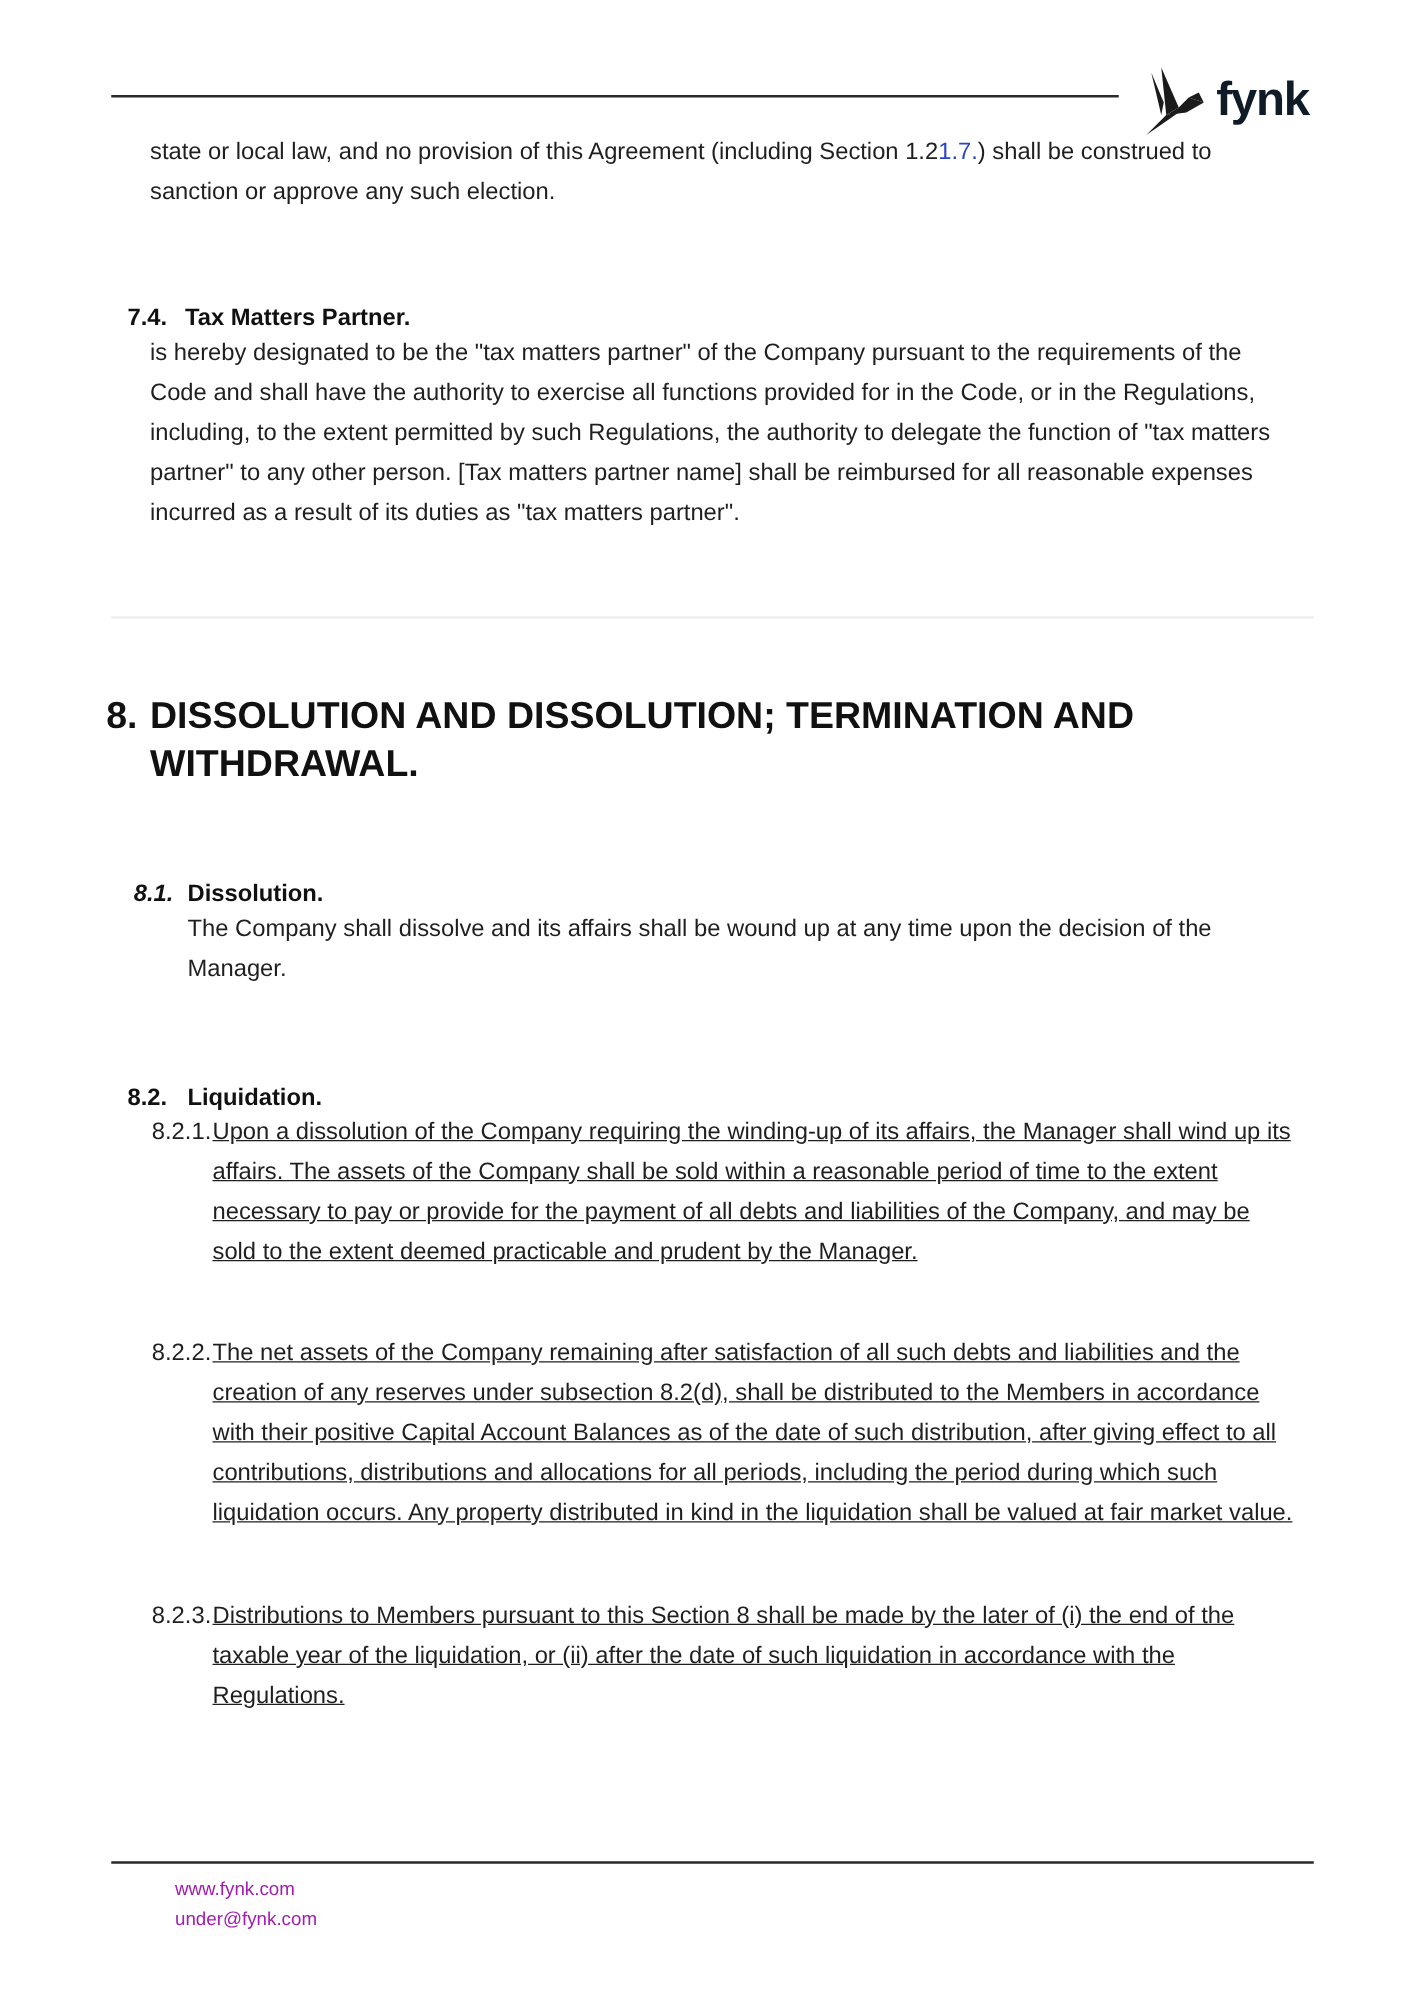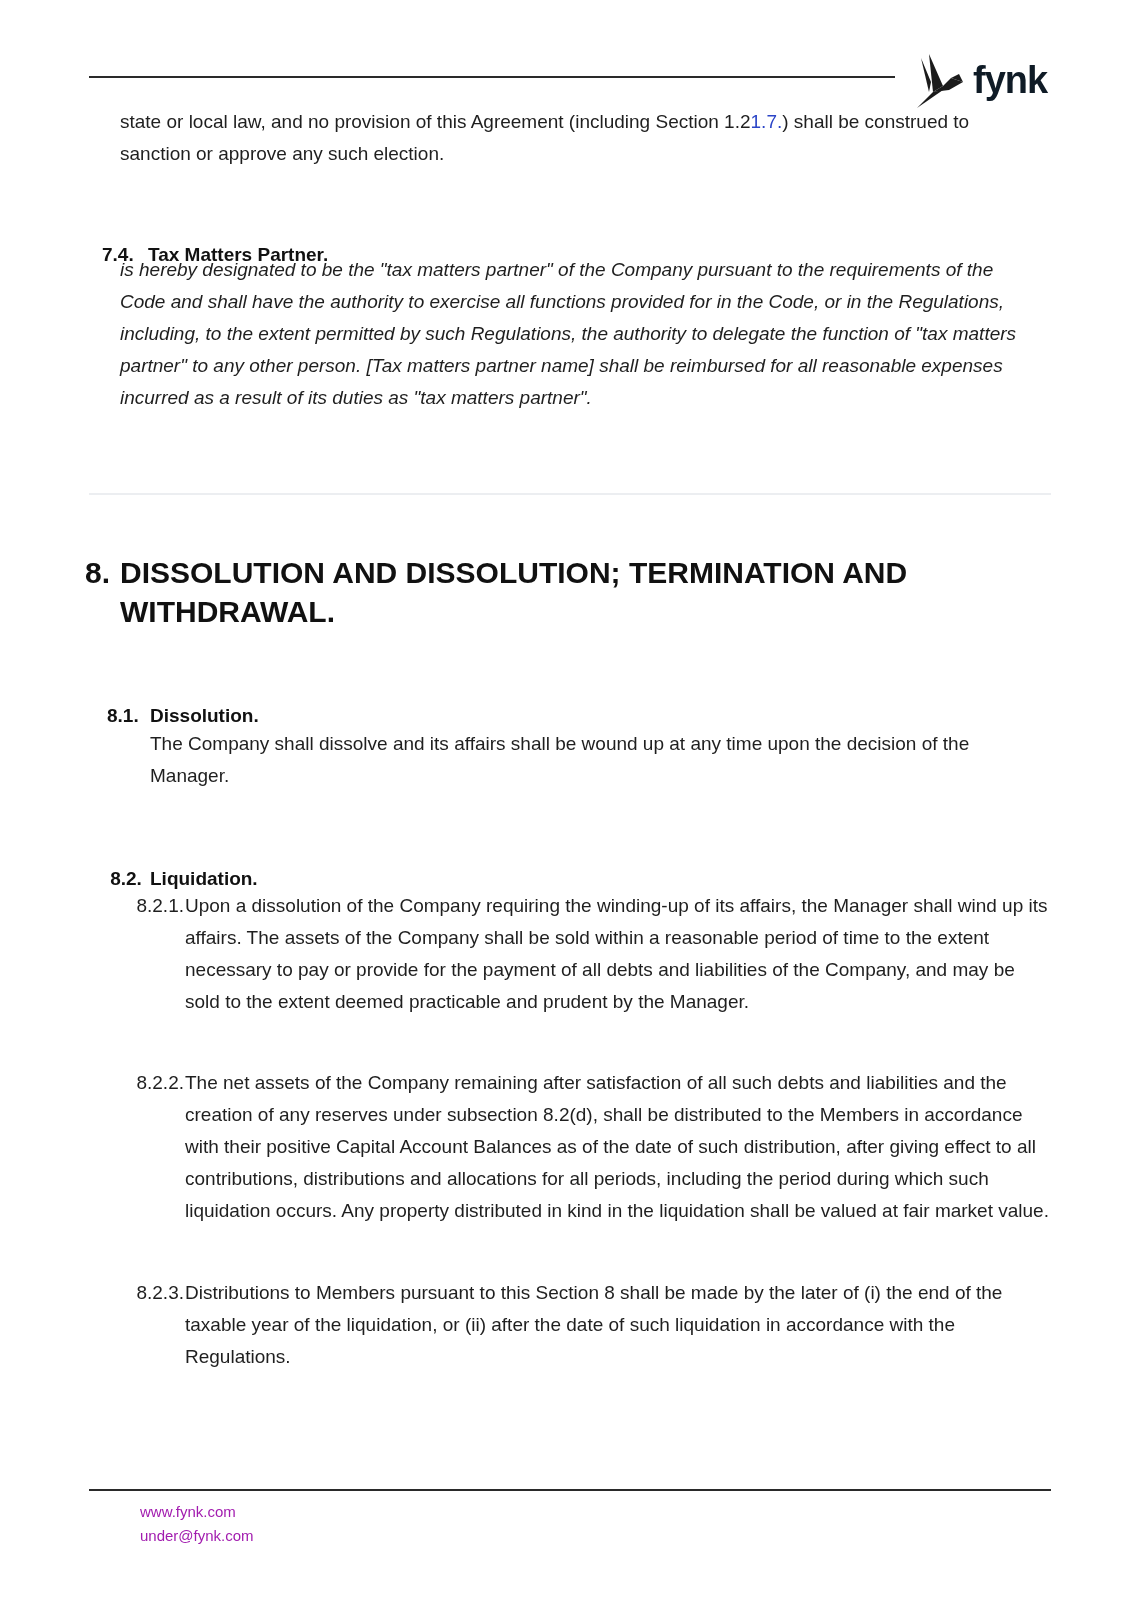--- a/index.html
+++ b/index.html
@@ -17,36 +17,36 @@
     .body-text { font-size: 19px; line-height: 32px; color: #1f1f1f; }
     .heading-sub { font-size: 19px; font-weight: 700; color: #111; line-height: 28px; margin-top: 22px; }
     .num { display: inline-block; }
 
     .p-top { left: 120px; top: 106px; width: 880px; }
     .link { color: #2b45c7; text-underline-offset: 5px; }
 
     .h74 { left: 102px; top: 219px; }
     .h74 .num { width: 46px; }
 
-    .p74 { left: 120px; top: 254px; width: 910px; font-style: italic; }
+    .p74 { left: 120px; top: 267px; width: 910px; }
 
     .divider { left: 89px; top: 493px; width: 962px; height: 2px; background: #eceef1; }
 
     .h8 { left: 85px; top: 553px; width: 960px; font-size: 30px; font-weight: 700; line-height: 39px; color: #111; }
     .h8 .num { position: absolute; left: 0; top: 0; }
     .h8 .txt { display: block; margin-left: 35px; }
 
     .h81 { left: 107px; top: 680px; }
-    .h81 .num { width: 43px; }
+    .h81 .num { width: 43px; font-style: italic; }
     .p81 { left: 150px; top: 728px; width: 880px; }
 
     .h82 { left: 102px; top: 843px; }
-    .h82 .num { width: 48px; text-align: center; }
+    .h82 .num { width: 48px; }
 
-    .item { left: 120px; width: 930px; }
+    .item { left: 105px; width: 930px; text-decoration: underline; }
     .item .num { position: absolute; left: 0; top: 0; width: 64px; text-align: right; }
     .item .txt { display: block; margin-left: 65px; }
     .i1 { top: 890px; }
     .i2 { top: 1067px; }
     .i3 { top: 1277px; }
 
     .rule-bottom { left: 89px; top: 1489px; width: 962px; height: 2px; background: #2a2a2a; }
     .footer { left: 140px; top: 1500px; font-size: 15px; line-height: 24px; color: #a21caf; }
   </style>
 </head>

